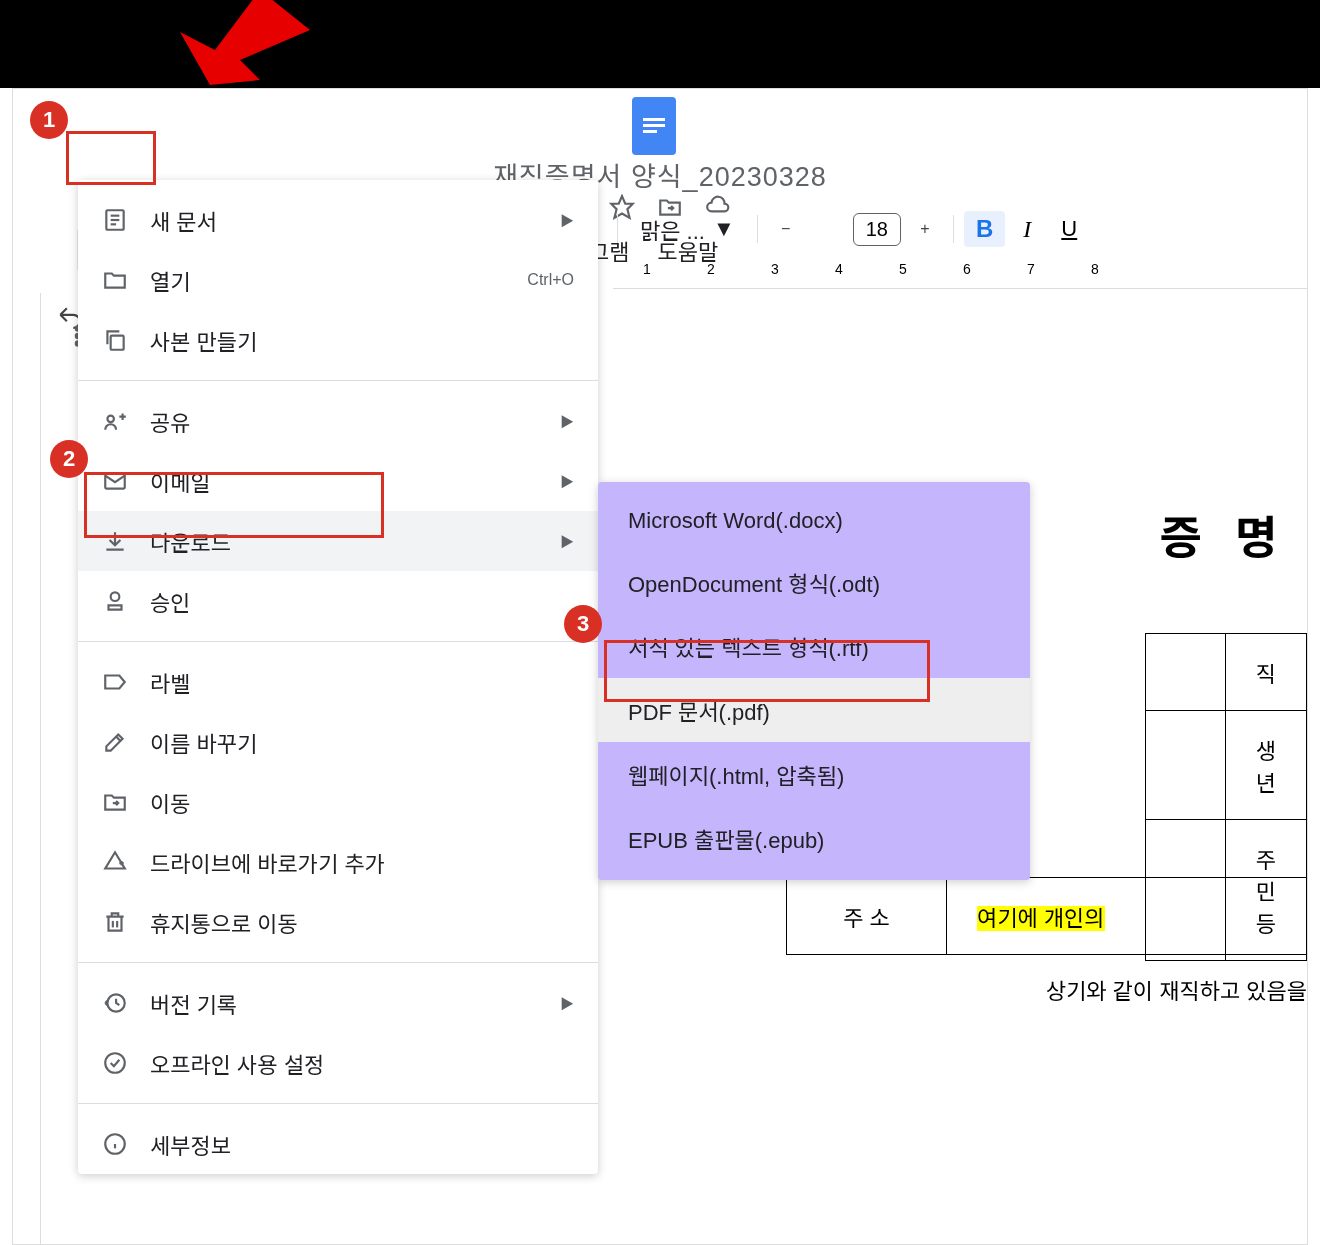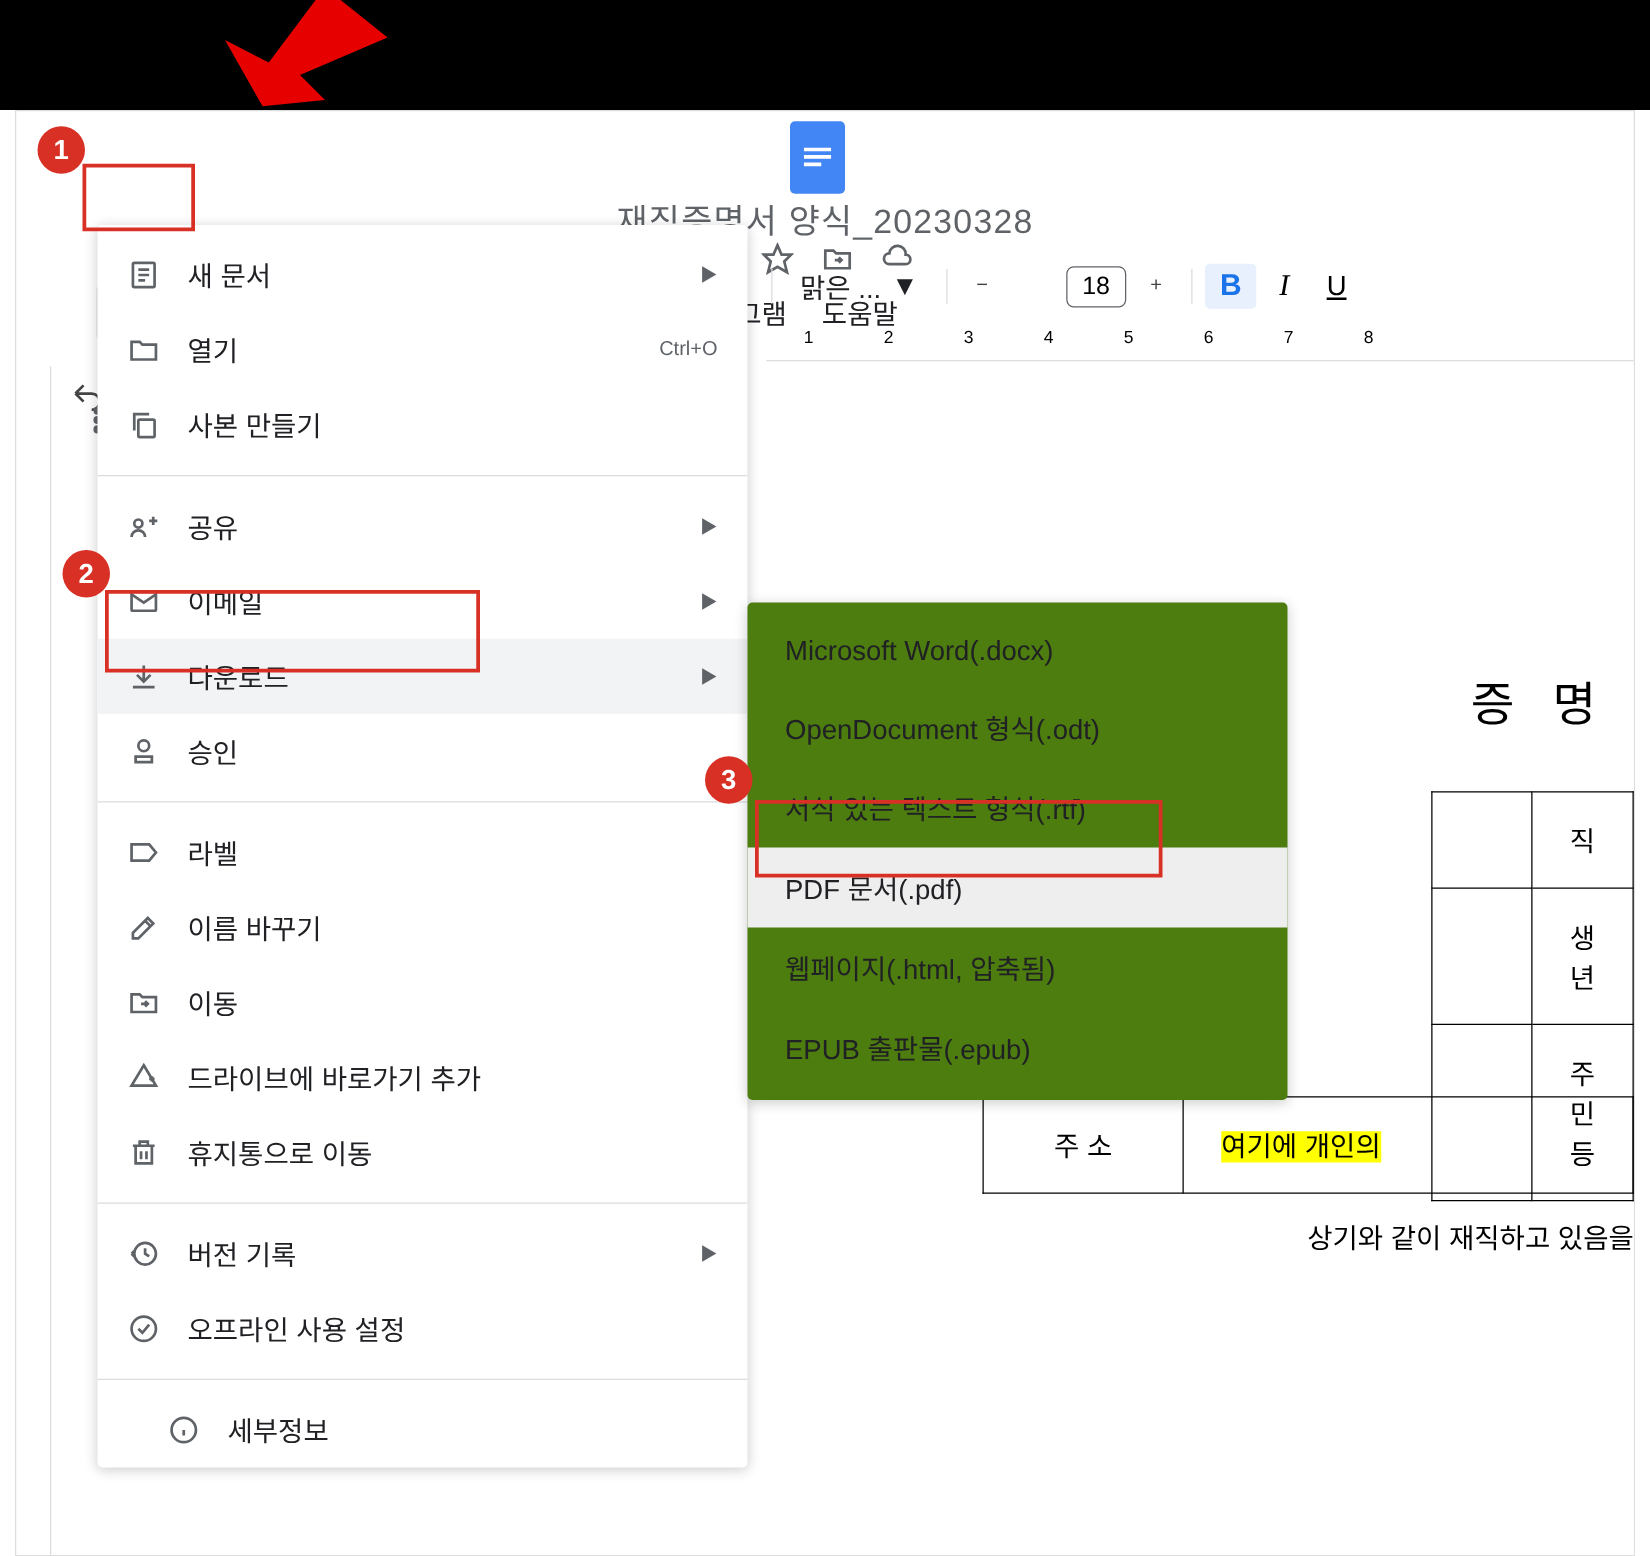--- a/index.html
+++ b/index.html
@@ -43,21 +43,21 @@
     .file-menu { position: absolute; left: 78px; top: 180px; width: 520px; background: #fff; box-shadow: 0 2px 10px rgba(0,0,0,0.2); border-radius: 4px; padding: 10px 0; z-index: 50; }
     .fm-item { display: flex; align-items: center; padding: 14px 24px; font-size: 22px; color: #202124; cursor: pointer; gap: 22px; }
     .fm-item.hover { background: #f1f3f4; }
     .fm-icon { width: 26px; height: 26px; color: #5f6368; flex-shrink: 0; }
     .fm-label { flex: 1; }
     .fm-shortcut { color: #5f6368; font-size: 16px; }
     .fm-arrow { color: #5f6368; font-size: 14px; }
     .fm-divider { height: 1px; background: #dadce0; margin: 10px 0; }
     
     
-    .submenu { position: absolute; left: 598px; top: 482px; width: 432px; background: #4d7c0f; box-shadow: 0 2px 10px rgba(0,0,0,0.2); border-radius: 4px; padding: 10px 0; z-index: 60; }
+    .submenu { position: absolute; left: 598px; top: 482px; width: 432px; background: #c4b5fd; box-shadow: 0 2px 10px rgba(0,0,0,0.2); border-radius: 4px; padding: 10px 0; z-index: 60; }
     .sm-item { padding: 16px 30px; font-size: 22px; color: #202124; cursor: pointer; }
     .sm-item.hover { background: #eeeeee; }
     
     
     .badge { position: absolute; width: 38px; height: 38px; background: #d93025; border-radius: 50%; color: #fff; font-size: 22px; font-weight: bold; display: flex; align-items: center; justify-content: center; z-index: 200; }
     .red-box { position: absolute; border: 3px solid #d93025; z-index: 190; pointer-events: none; }
     
     .undo-btn { position: absolute; left: 36px; top: 208px; width: 40px; height: 40px; color: #444; display: flex; align-items: center; justify-content: center; }
   </style>
 </head>
@@ -145,21 +145,21 @@
       <circle cx="4" cy="12" r="1.5" fill="#5f6368"></circle>
         <line x1="9" y1="12" x2="22" y2="12"></line>
       <circle cx="4" cy="18" r="1.5" fill="#5f6368"></circle>
         <line x1="9" y1="18" x2="22" y2="18"></line>
     </svg>
   </div>
 
   <div class="v-ruler" style="left:12px; top:204px;"></div>
 
   <div style="position:absolute; left:100px; top:204px; right:0; bottom:0; background:#fff;">
-    <div style="position:absolute; right:20px; top:240px; font-size:38px; font-weight:normal; letter-spacing:10px;">증 명</div>
+    <div style="position:absolute; right:20px; top:208px; font-size:46px; font-weight:bold; letter-spacing:10px;">증 명</div>
 
     <table class="doc-table" style="top:340px; right:0;">
       <tbody>
           <tr>
             <td style="width:80px;"></td>
             <td style="width:40px;">직</td>
           </tr>
       <tr>
             <td></td>
             <td>생년</td>
@@ -289,21 +289,21 @@
     <span class="fm-arrow">▶</span>
   </div>
   <div class="fm-item">
     <svg class="fm-icon" viewBox="0 0 24 24" fill="none" stroke="#5f6368" stroke-width="2">
         <circle cx="12" cy="12" r="9"></circle>
         <path d="M8 12 L11 15 L16 9"></path>
       </svg>
     <span class="fm-label">오프라인 사용 설정</span>
   </div>
   <div class="fm-divider"></div>
-  <div class="fm-item" style="padding-bottom:4px;margin-left:32px;">
+  <div class="fm-item" style="padding-bottom:4px;">
     <svg class="fm-icon" viewBox="0 0 24 24" fill="none" stroke="#5f6368" stroke-width="2">
         <circle cx="12" cy="12" r="9"></circle>
         <line x1="12" y1="8" x2="12" y2="8"></line>
         <line x1="12" y1="12" x2="12" y2="16"></line>
       </svg>
     <span class="fm-label">세부정보</span>
   </div>
 </div>
 
 <div class="submenu">

